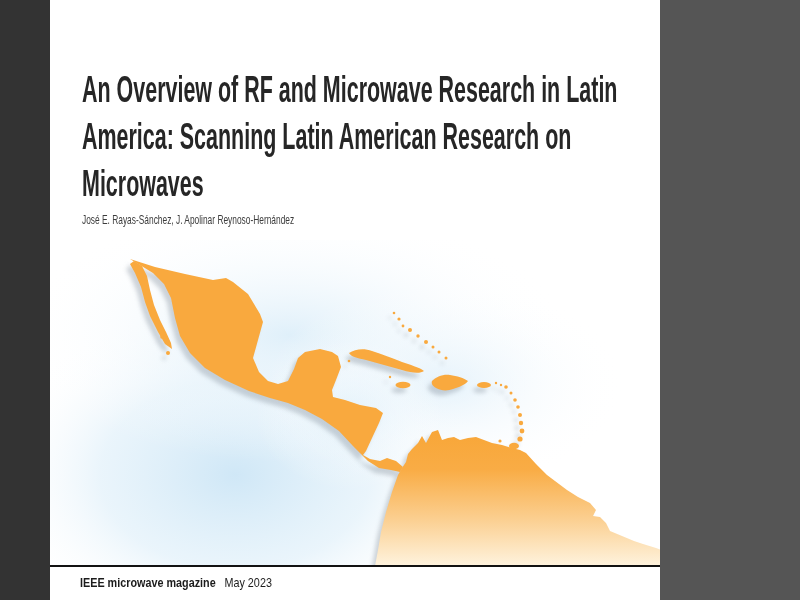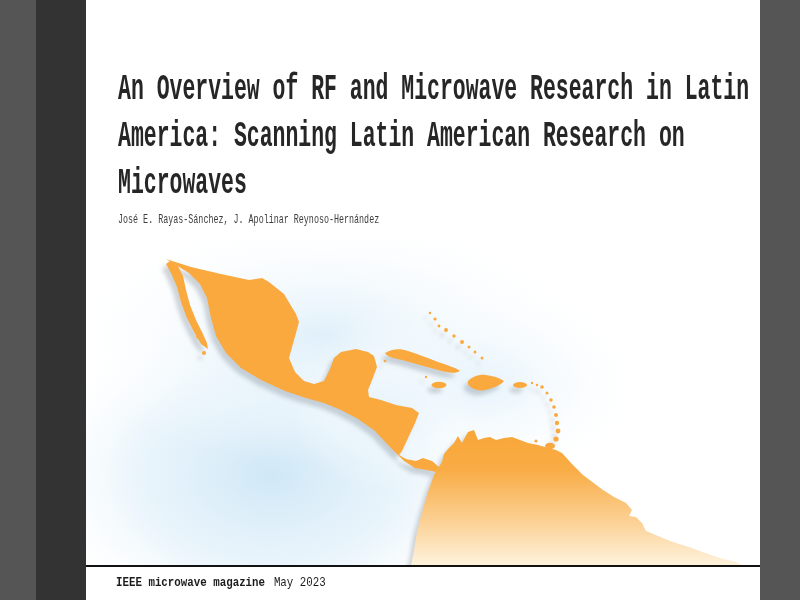--- a/index.html
+++ b/index.html
@@ -1,18 +1,18 @@
 <!DOCTYPE html>
 <html><head>
 <meta charset="utf-8">
 <style>
   html,body { margin:0; padding:0; background:#555; }
   .stage {
-    position:relative; width:724px; height:600px; overflow:hidden;
-    background:#ffffff; font-family:Liberation Mono, monospace;margin-left:36px;
+    position:relative; width:660px; height:600px; overflow:hidden;
+    background:#ffffff; font-family:Liberation Sans, sans-serif;
   }
   .bar { position:absolute; top:0; height:600px; width:50px; background:#333333; }
   .bar.left  { left:0; }
   .bar.right { left:750px; }
   .page { position:absolute; left:50px; top:0; width:700px; height:600px; background:#ffffff; overflow:hidden; }
 
   .title {
     position:absolute; left:32px; top:66px; margin:0;
     font-size:37px; line-height:47px; font-weight:bold; color:#262626;
     letter-spacing:0px;

